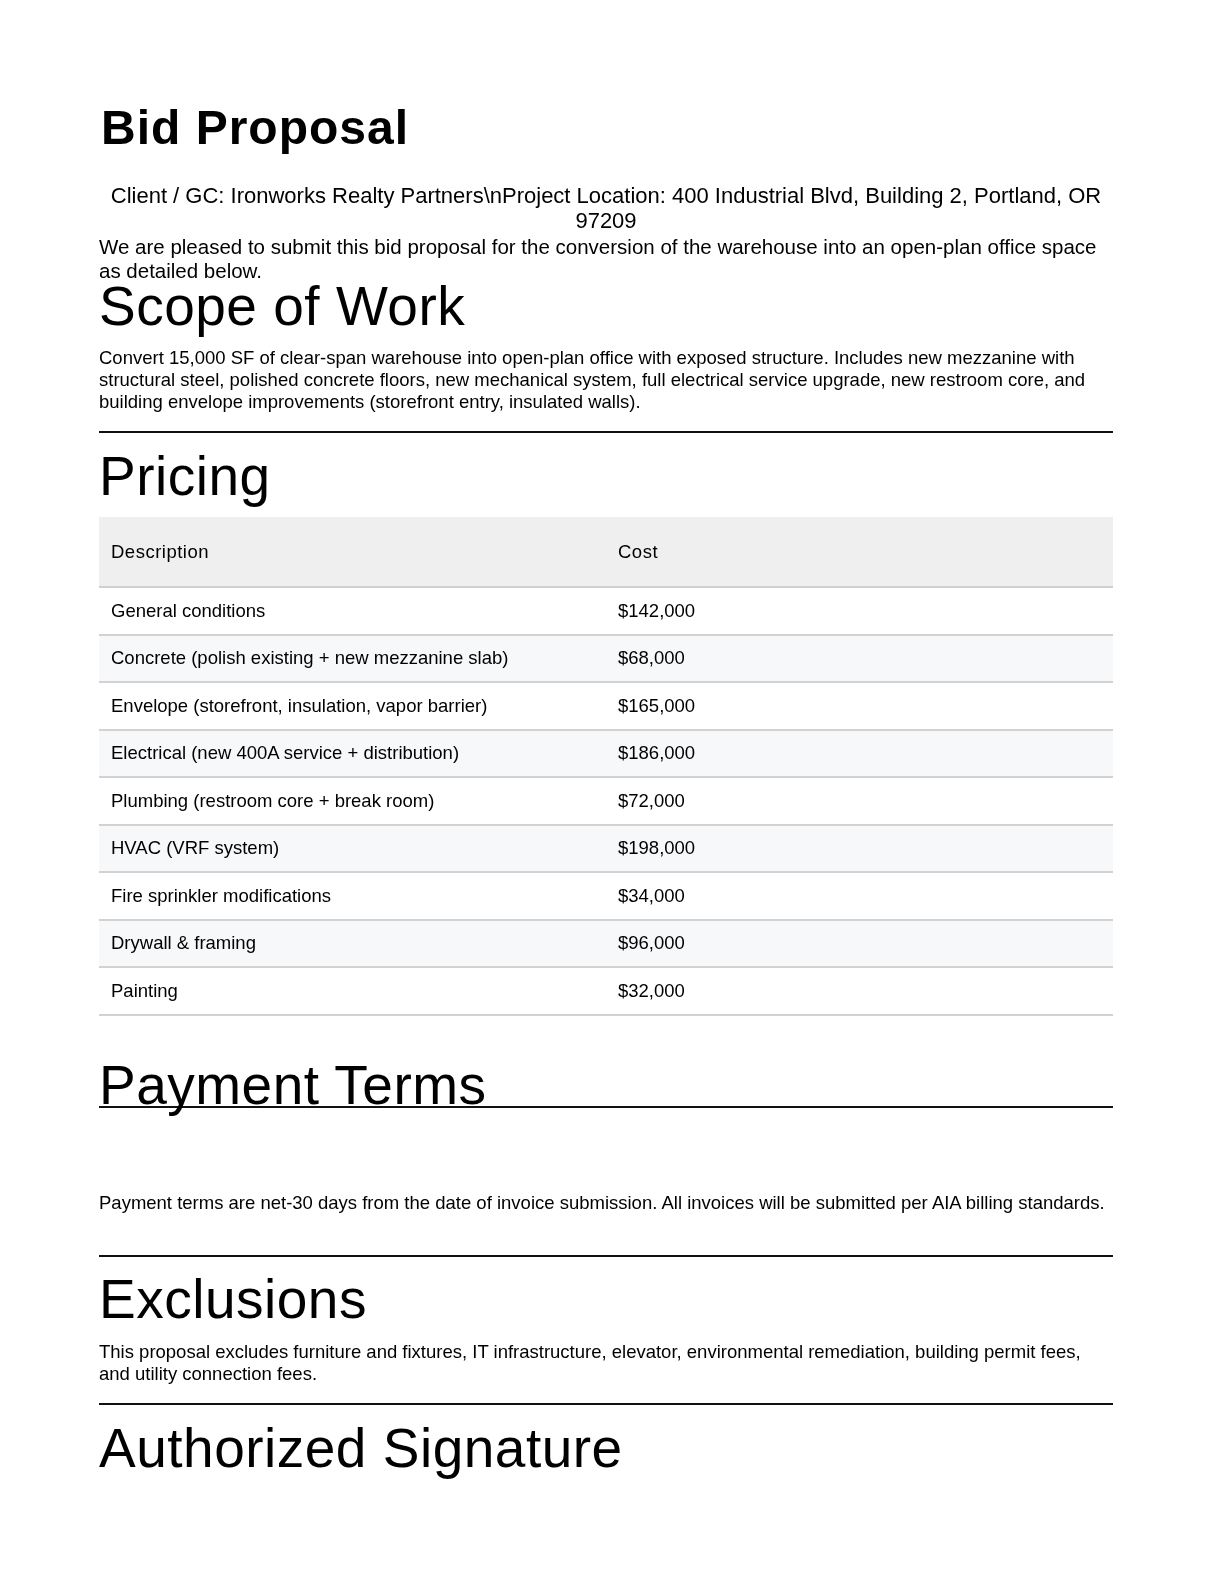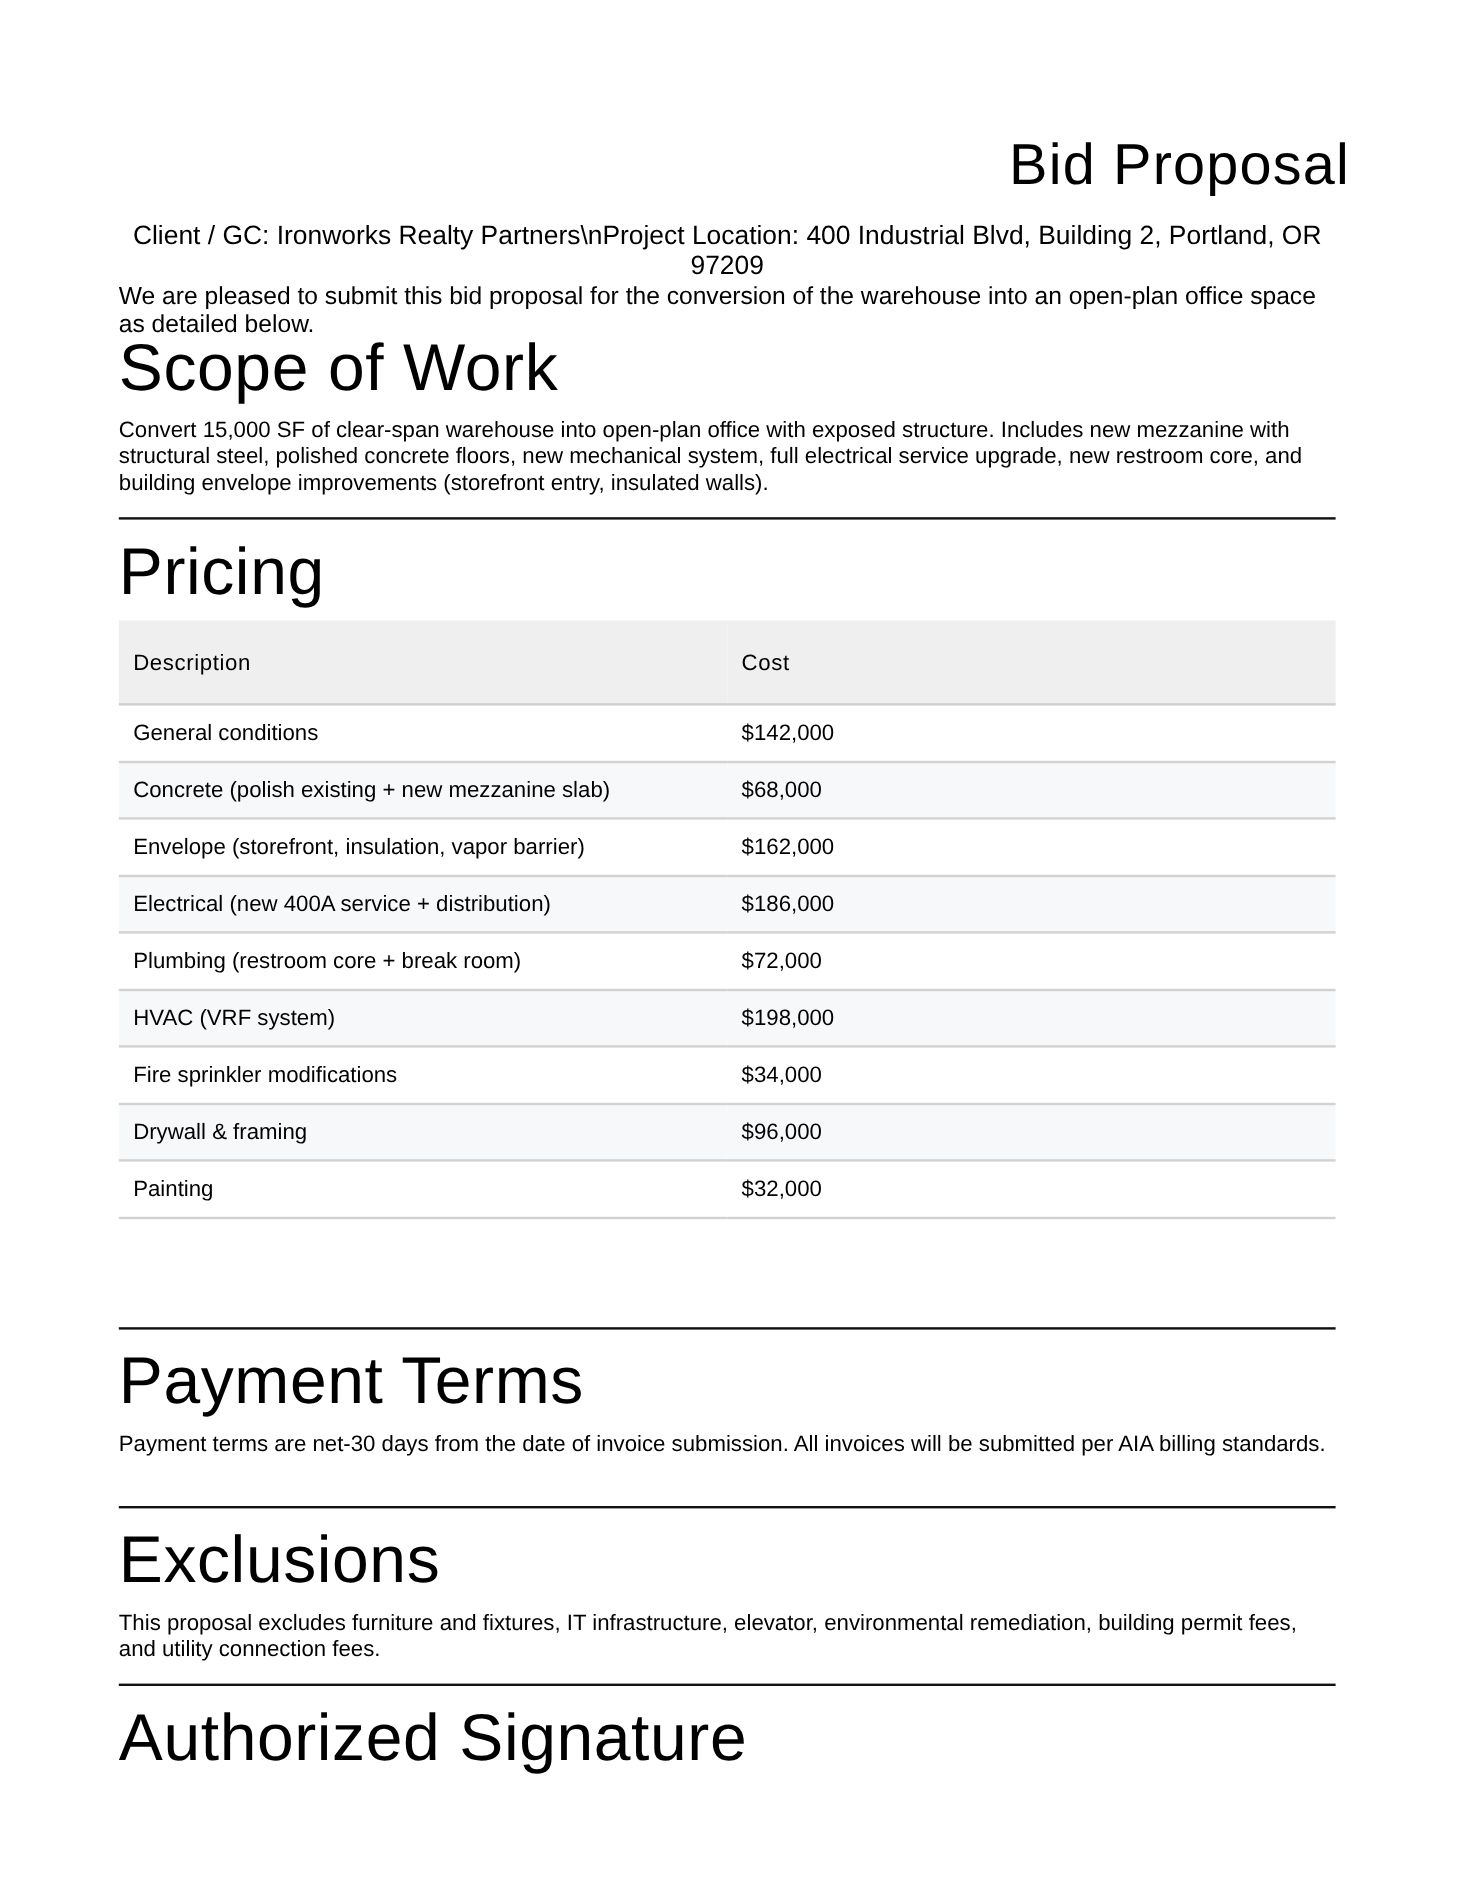--- a/index.html
+++ b/index.html
@@ -15,25 +15,25 @@
       position: absolute;
       left: 99px;
       top: 0;
       width: 1014px;
     }
     .title {
       position: absolute;
       top: 96px;
       left: 0;
       width: 1014px;
-      text-align: right;
+      text-align: left;
       font-size: 48px;
-      font-weight: normal;
+      font-weight: bold;
       letter-spacing: 1px;
-      margin: 12px;
+      margin: 2px;
       line-height: 60px;
     }
     .client-line {
       position: absolute;
       top: 183px;
       left: 0;
       width: 1014px;
       text-align: center;
       font-size: 22px;
       line-height: 25px;
@@ -127,21 +127,21 @@
       <tr>
         <td>General conditions</td>
         <td>$142,000</td>
       </tr>
       <tr>
         <td>Concrete (polish existing + new mezzanine slab)</td>
         <td>$68,000</td>
       </tr>
       <tr>
         <td>Envelope (storefront, insulation, vapor barrier)</td>
-        <td>$162,000</td>
+        <td>$165,000</td>
       </tr>
       <tr>
         <td>Electrical (new 400A service + distribution)</td>
         <td>$186,000</td>
       </tr>
       <tr>
         <td>Plumbing (restroom core + break room)</td>
         <td>$72,000</td>
       </tr>
       <tr>
@@ -158,21 +158,21 @@
       </tr>
       <tr>
         <td>Painting</td>
         <td>$32,000</td>
       </tr>
     </tbody>
   </table>
 
   <div class="rule" style="top:1106px;"></div>
 
-  <h2 class="h2" style="top:1126px;">Payment Terms</h2>
+  <h2 class="h2" style="top:1061px;">Payment Terms</h2>
   <p class="para" style="top:1192px;">Payment terms are net-30 days from the date of invoice submission. All invoices will be submitted per AIA billing standards.</p>
 
   <div class="rule" style="top:1255px;"></div>
 
   <h2 class="h2" style="top:1275px;">Exclusions</h2>
   <p class="para" style="top:1341px;">This proposal excludes furniture and fixtures, IT infrastructure, elevator, environmental remediation, building permit fees, and utility connection fees.</p>
 
   <div class="rule" style="top:1403px;"></div>
 
   <h2 class="h2" style="top:1424px;">Authorized Signature</h2>

